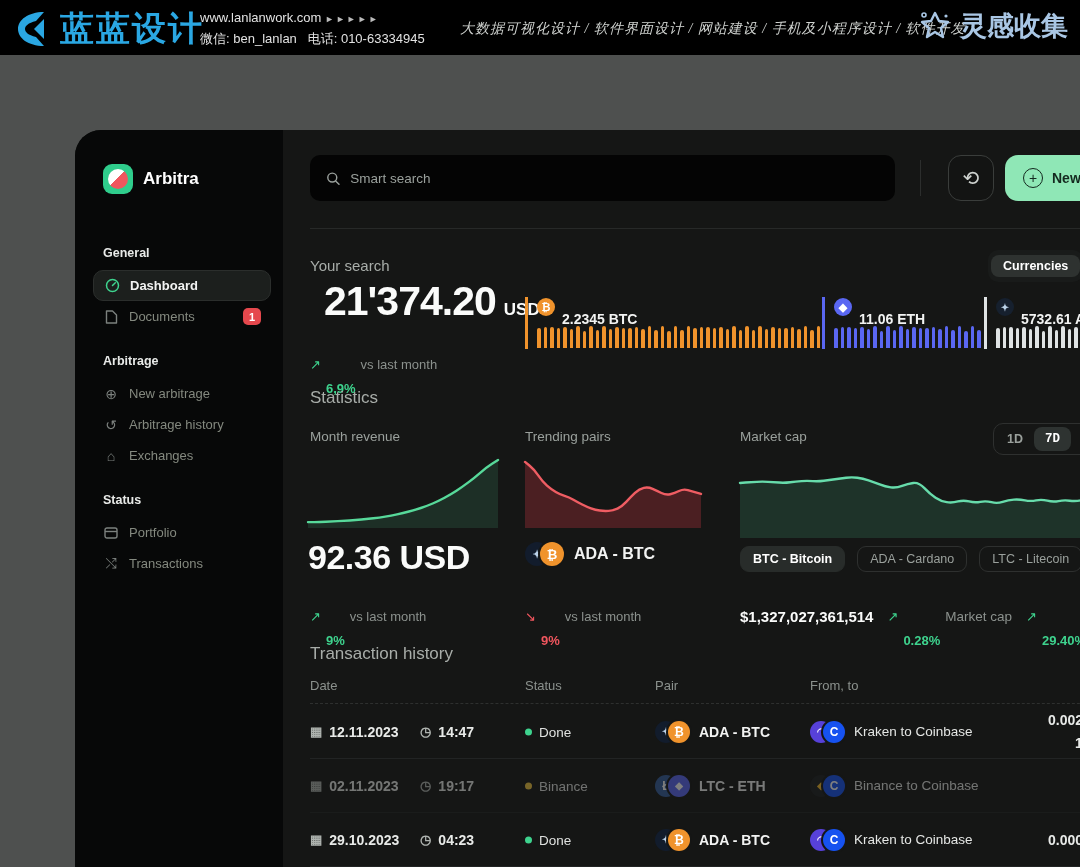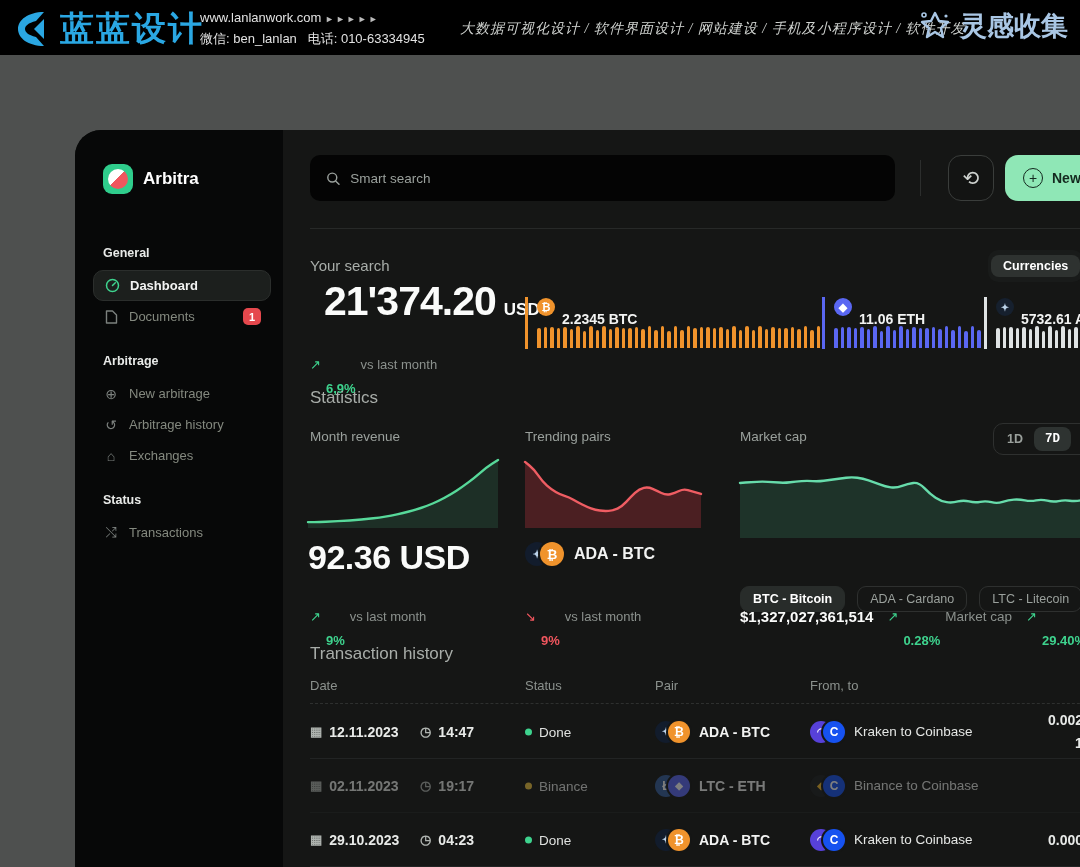--- a/index.html
+++ b/index.html
@@ -91,21 +91,21 @@
   .pair-ico { display:flex; }
   .cico { width:24px; height:24px; border-radius:50%; display:flex; align-items:center; justify-content:center;
     font-size:13px; font-weight:bold; color:#fff; }
   .cico + .cico { margin-left:-9px; box-shadow:0 0 0 2px #151615; }
   .pair-name { font-size:16px; font-weight:bold; color:#f2f3f2; }
   .range-group { left:710px; top:293px; height:32px; border:1px solid #2e302f; border-radius:10px;
     display:flex; align-items:center; padding:2px; }
   .range-chip { padding:5px 11px; border-radius:8px; font-size:12.5px; font-weight:bold; color:#9aa09c; }
   .range-chip.on { background:#2e3331; color:#fff;font-family:Liberation Mono, monospace; }
   .chips { left:457px; top:416px; display:flex; gap:12px; white-space:nowrap; }
-  .mchip { border:1px solid #2e302f; border-radius:9px; padding:5px 12px; font-size:12.5px; color:#9aa09c;margin-top:40px; }
+  .mchip { border:1px solid #2e302f; border-radius:9px; padding:5px 12px; font-size:12.5px; color:#9aa09c; }
   .mchip.on { background:#282c2a; border-color:#282c2a; color:#fff; font-weight:bold; }
   .cap-line { left:457px; top:455px; display:flex; align-items:center; gap:14px; white-space:nowrap; }
   .cap-line .big { font-size:15px; font-weight:bold; color:#fafbfa; }
   .cap-line .lbl { color:#8b918d; font-size:13.5px; }
 
   
   .tx-title { left:27px; top:514px; font-size:17px; }
   .tx-head { left:27px; top:548px; right:0; height:26px; color:#8b918d; font-size:13px;
     border-bottom:1px dashed #2e302f; }
   .tx-head span { position:absolute; top:0; }
@@ -197,20 +197,29 @@
         <span>Arbitrage history</span>
       </div>
       <div class="nav-item">
         <span class="nicon">⌂</span>
         <span>Exchanges</span>
       </div>
     </div>
 
     <div class="nav-section">
       <div class="nav-label">Status</div>
+      <div class="nav-item">
+        <span class="nicon">
+          <svg width="14" height="12" viewBox="0 0 14 12">
+              <rect x="1" y="1" width="12" height="10" rx="2" fill="none" stroke="#7c817e" stroke-width="1.4"></rect>
+              <path d="M1 4.5 h12" stroke="#7c817e" stroke-width="1.4"></path>
+            </svg>
+        </span>
+        <span>Portfolio</span>
+      </div>
       <div class="nav-item">
         <span class="nicon">⤭</span>
         <span>Transactions</span>
       </div>
     </div>
 
   </div>
 
   <div class="main">
 

